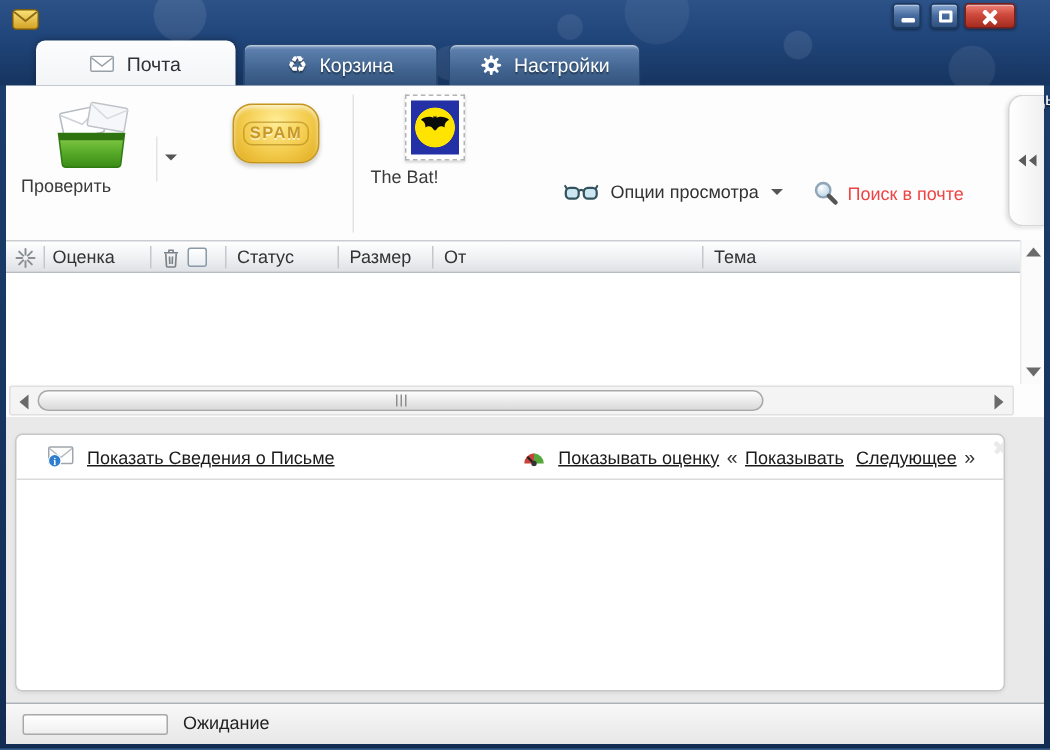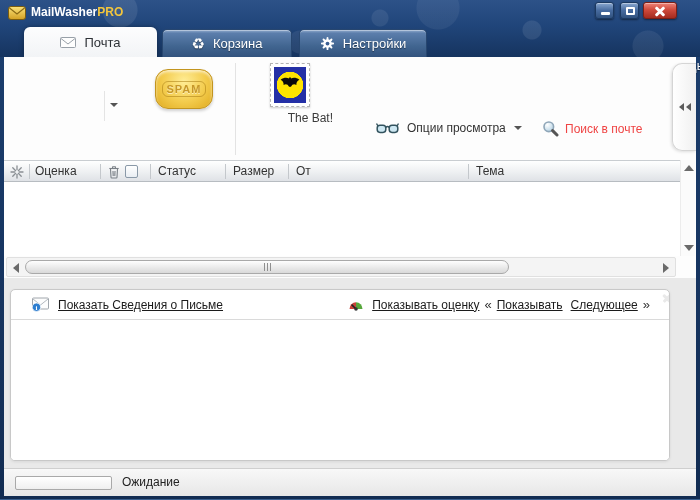--- a/index.html
+++ b/index.html
@@ -51,21 +51,21 @@
   .recycle-glyph { font-size:15px; line-height:14px; }
 
   .menubar { position:absolute; right:13px; top:33px; display:flex; gap:19px; color:#fff; font-size:12px;
     text-shadow:0 1px 1px rgba(0,0,0,.5); }
   .menubar span { cursor:default; }
 
   
   .main { position:absolute; top:57px; left:4px; right:4px; bottom:32px; background:#fdfdfd; }
 
   
-  .tbtn { position:absolute; text-align:right; color:#3b3b3b; cursor:default; }
+  .tbtn { position:absolute; text-align:left; color:#3b3b3b; cursor:default; }
   .tbtn .lbl { display:block; margin-top:4px; }
   .g-check { left:10px; top:10px; width:94px; }
   .check-split { position:absolute; left:100px; top:34px; height:30px; border-left:1px solid #e4e4e4; }
   .dd-arrow { width:0; height:0; border-left:4px solid transparent; border-right:4px solid transparent; border-top:4px solid #555; display:inline-block; }
   .check-arrow { position:absolute; left:106px; top:46px; }
   .g-wash { left:126px; top:12px; width:108px; }
   .soap { width:58px; height:40px; margin:0 auto; border-radius:13px; border:1px solid #c3951f;
     background:radial-gradient(ellipse at 50% 30%, #ffeD96 0%, #f3cb4c 55%, #dfaa1e 100%);
     box-shadow:inset 0 2px 3px rgba(255,255,255,.65), 0 2px 3px rgba(0,0,0,.18);
     display:flex; align-items:center; justify-content:center; }
@@ -150,21 +150,20 @@
           <defs>
               <linearGradient id="gold" x1="0" y1="0" x2="0" y2="1">
             <stop offset="0" stop-color="#fce37a"></stop>
                 <stop offset="1" stop-color="#d2a023"></stop>
               </linearGradient>
             </defs>
           <rect x="0.5" y="0.5" width="17" height="13" rx="2.5" fill="url(#gold)" stroke="#7a5c10"></rect>
           <path d="M1.5 2 L9 8 L16.5 2" fill="none" stroke="#8a6a14" stroke-width="1.2"></path>
         </svg>
       </span>
-      <span class="title"><span>MailWasher</span><span class="pro">PRO</span></span>
       <div class="winbtn min">
           <span class="glyph-min"></span>
         </div>
       <div class="winbtn max">
           <span class="glyph-max"></span>
         </div>
       <div class="winbtn close">
           <span class="glyph-x"></span>
         </div>
     </div>
@@ -202,20 +201,44 @@
         <span>Файл</span>
         <span>E-мейл</span>
         <span>Вид</span>
         <span>Помощь</span>
       </div>
     </div>
   </div>
 
   <div class="main">
 
+    <div class="tbtn g-check">
+      <span>
+        <svg width="54" height="46" viewBox="0 0 54 46" style="margin:0 auto;">
+          <defs>
+              <linearGradient id="grn" x1="0" y1="0" x2="0" y2="1">
+            <stop offset="0" stop-color="#8ed14f"></stop>
+                <stop offset="0.5" stop-color="#5cae2c"></stop>
+                <stop offset="1" stop-color="#3a8c17"></stop>
+              </linearGradient>
+            </defs>
+          <g transform="rotate(-12 20 14)">
+            <rect x="7" y="6" width="27" height="18" rx="1.5" fill="#ffffff" stroke="#b5bac0"></rect>
+            <path d="M7 7 L20.5 16 L34 7" fill="none" stroke="#cdd2d8"></path>
+          </g>
+          <g transform="rotate(10 37 12)">
+            <rect x="25" y="3" width="25" height="16" rx="1.5" fill="#f6f7f8" stroke="#bfc4ca"></rect>
+            <path d="M25 4 L37.5 12 L50 4" fill="none" stroke="#d5dadf"></path>
+          </g>
+          <path d="M5 22 L49 22 L46.5 42.5 Q46.3 44.5 44 44.5 L10 44.5 Q7.7 44.5 7.5 42.5 Z" fill="url(#grn)" stroke="#2f7a12"></path>
+          <path d="M5 22 L49 22 L48.4 26.5 L5.6 26.5 Z" fill="#2f7210"></path>
+        </svg>
+      </span>
+      <span class="lbl">Проверить</span>
+    </div>
     <span class="check-split"></span>
     <span class="dd-arrow check-arrow"></span>
 
     <div class="tbtn g-wash">
       <span class="soap">
         <span class="spam">SPAM</span>
       </span>
     </div>
 
     <span class="toolbar-sep"></span>

